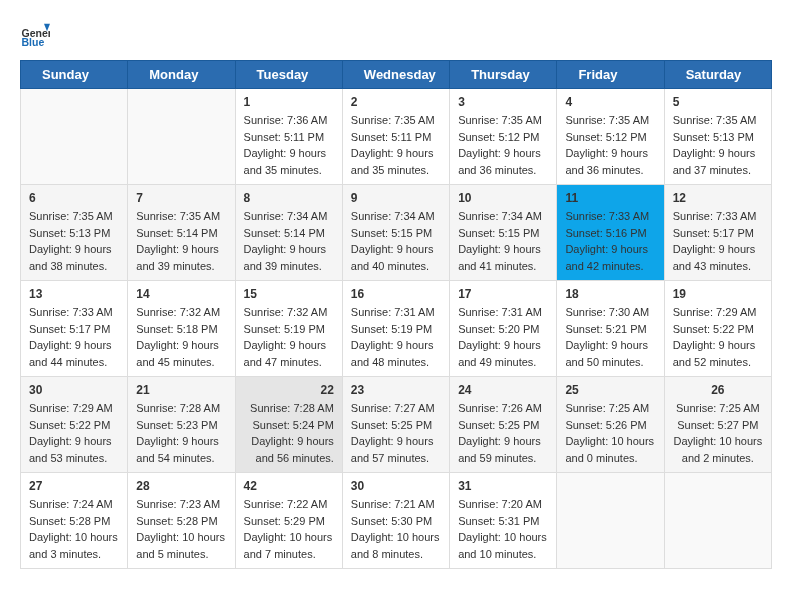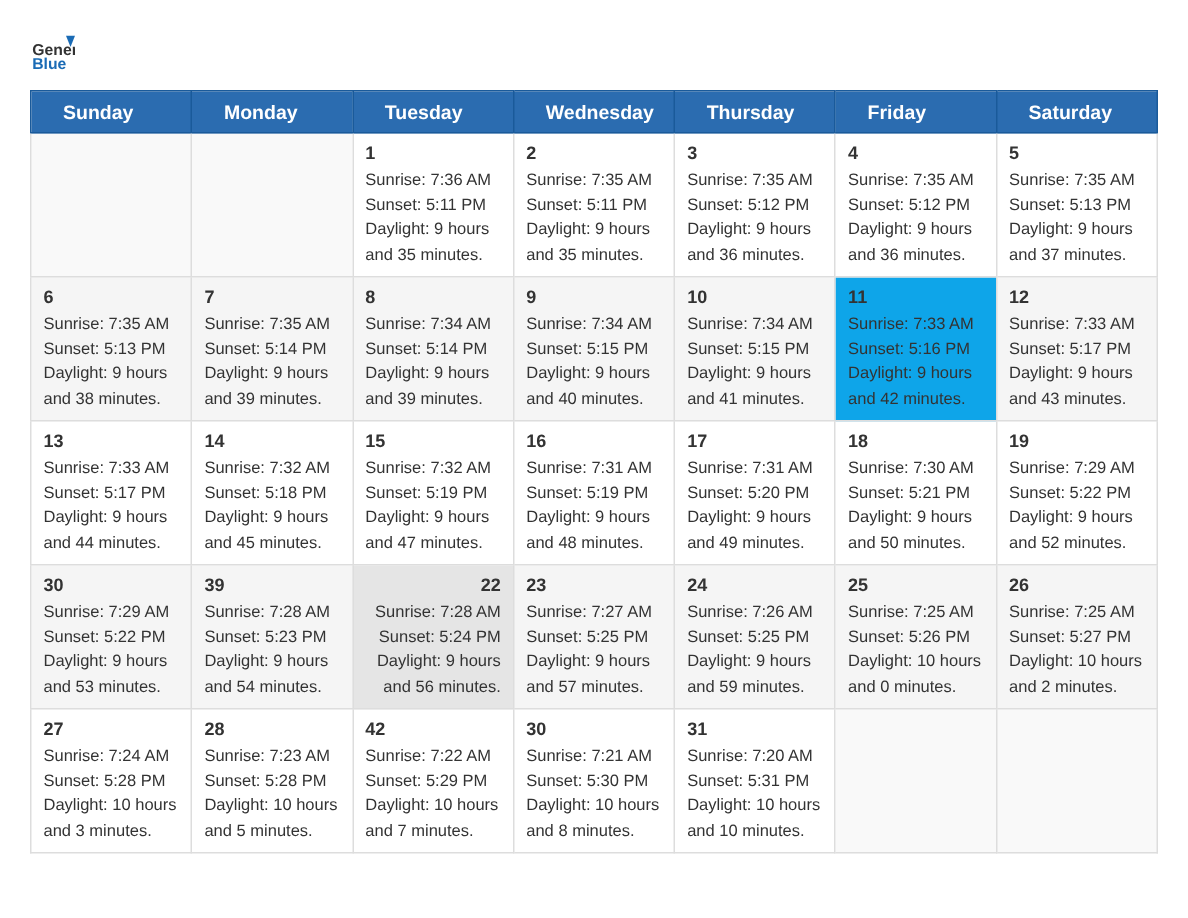--- a/index.html
+++ b/index.html
@@ -190,40 +190,40 @@
           <div class="cell-date">19</div>
           <div class="cell-info">Sunrise: 7:29 AM<br>Sunset: 5:22 PM<br>Daylight: 9 hours and 52 minutes.</div>
         </td>
       </tr>
       <tr>
         <td class="calendar-cell" style="background-color: rgb(245, 245, 245);">
           <div class="cell-date">30</div>
           <div class="cell-info">Sunrise: 7:29 AM<br>Sunset: 5:22 PM<br>Daylight: 9 hours and 53 minutes.</div>
         </td>
         <td class="calendar-cell" style="background-color: rgb(245, 245, 245);">
-          <div class="cell-date">39</div>
+          <div class="cell-date">21</div>
           <div class="cell-info">Sunrise: 7:28 AM<br>Sunset: 5:23 PM<br>Daylight: 9 hours and 54 minutes.</div>
         </td>
         <td class="calendar-cell" style="background-color: #e5e5e5; text-align: right;">
           <div class="cell-date">22</div>
           <div class="cell-info">Sunrise: 7:28 AM<br>Sunset: 5:24 PM<br>Daylight: 9 hours and 56 minutes.</div>
         </td>
         <td class="calendar-cell" style="background-color: rgb(245, 245, 245);">
           <div class="cell-date">23</div>
           <div class="cell-info">Sunrise: 7:27 AM<br>Sunset: 5:25 PM<br>Daylight: 9 hours and 57 minutes.</div>
         </td>
         <td class="calendar-cell" style="background-color: rgb(245, 245, 245);">
           <div class="cell-date">24</div>
           <div class="cell-info">Sunrise: 7:26 AM<br>Sunset: 5:25 PM<br>Daylight: 9 hours and 59 minutes.</div>
         </td>
         <td class="calendar-cell" style="background-color: rgb(245, 245, 245);">
           <div class="cell-date">25</div>
           <div class="cell-info">Sunrise: 7:25 AM<br>Sunset: 5:26 PM<br>Daylight: 10 hours and 0 minutes.</div>
         </td>
-        <td class="calendar-cell" style="background-color: rgb(245, 245, 245);">
+        <td class="calendar-cell" style="background-color: rgb(245, 245, 245); text-align: center;">
           <div class="cell-date">26</div>
           <div class="cell-info">Sunrise: 7:25 AM<br>Sunset: 5:27 PM<br>Daylight: 10 hours and 2 minutes.</div>
         </td>
       </tr>
       <tr>
         <td class="calendar-cell">
           <div class="cell-date">27</div>
           <div class="cell-info">Sunrise: 7:24 AM<br>Sunset: 5:28 PM<br>Daylight: 10 hours and 3 minutes.</div>
         </td>
         <td class="calendar-cell">

